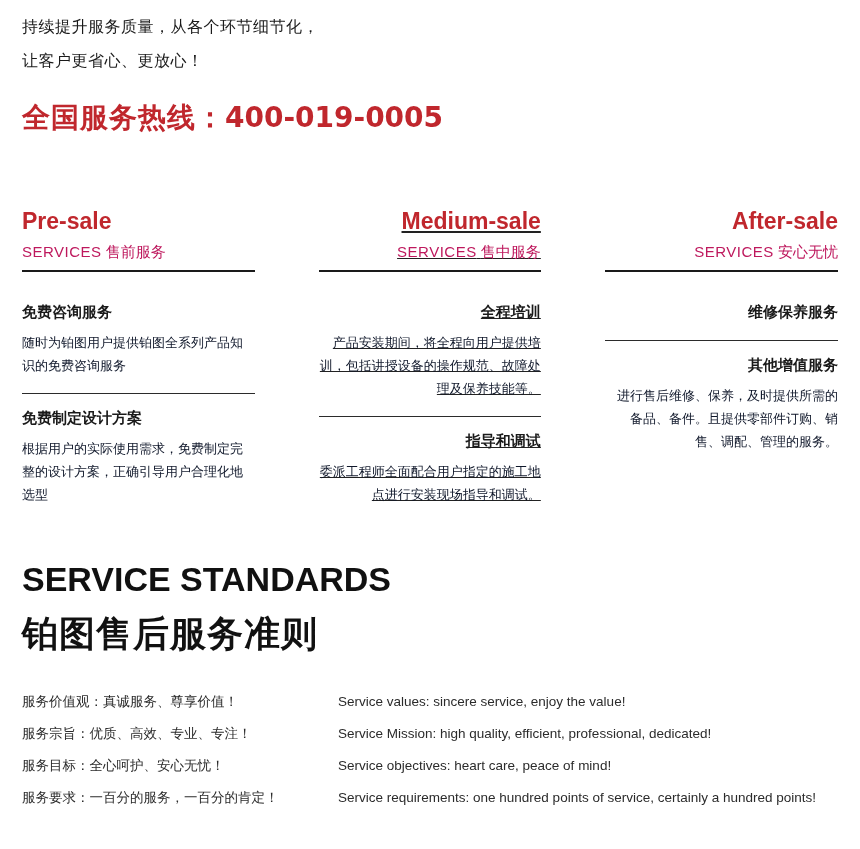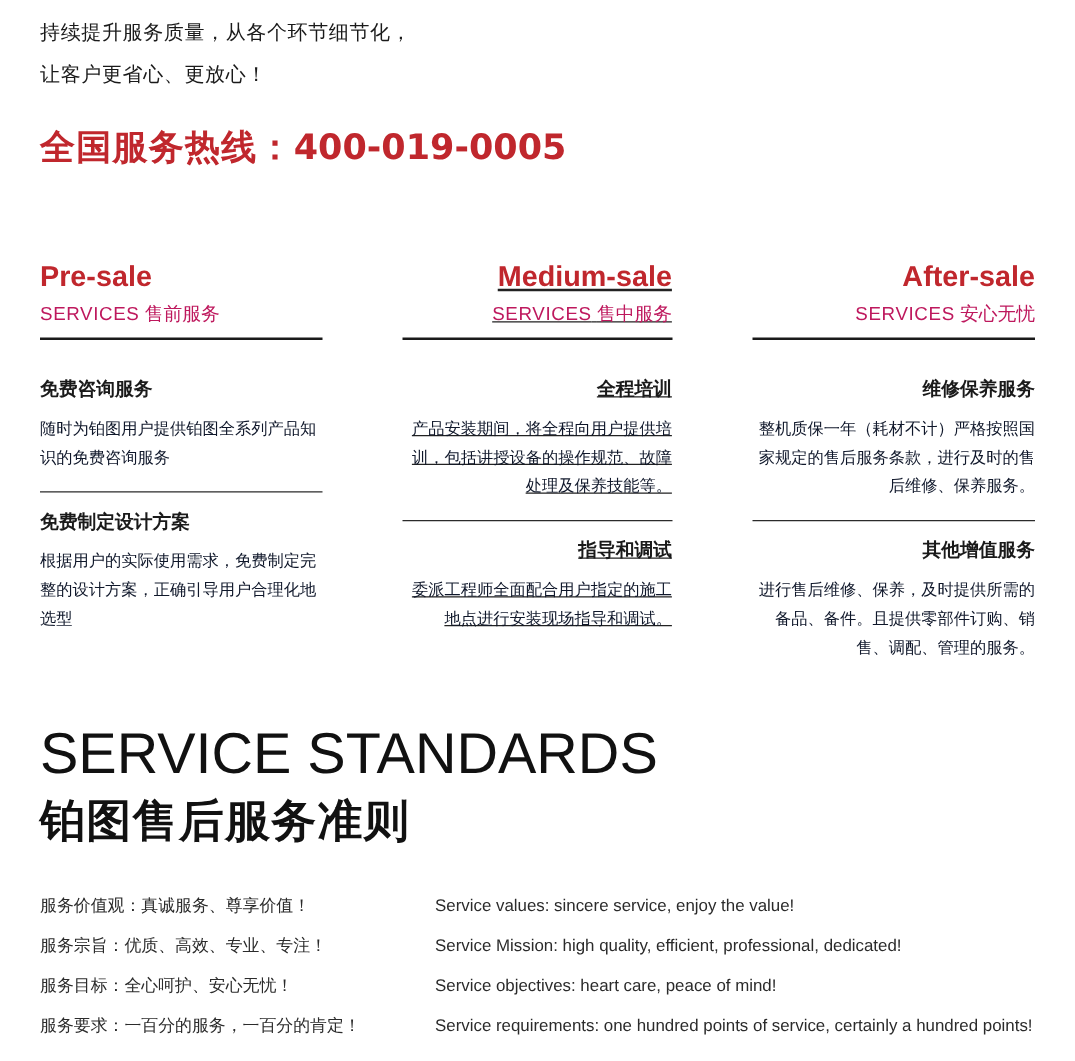--- a/index.html
+++ b/index.html
@@ -12,21 +12,21 @@
     background: #ffffff;
     font-family: "Liberation Sans", sans-serif;
     color: #222222;
     overflow: hidden;
   }
   .page {
     position: relative;
     width: 860px;
     height: 697px;
     box-sizing: border-box;
-    padding: 0 32px;
+    padding: 0 22px;
   }
 
   
   .header {
     padding-top: 10px;
   }
   .header-line {
     font-size: 16px;
     line-height: 34px;
     color: #1a1a1a;
@@ -103,22 +103,22 @@
     height: 1px;
     background: #2b2b2b;
   }
   .block-spaced { margin-top: 12px; }
 
   
   .standards {
     margin-top: 46px;
   }
   .std-en {
-    font-size: 46px;
-    font-weight: normal;
+    font-size: 34px;
+    font-weight: bold;
     letter-spacing: 0px;
     color: #111111;
     line-height: 54px;
   }
   .std-cn {
     margin-top: 4px;
     font-size: 36px;
     font-weight: bold;
     color: #111111;
     line-height: 48px;
@@ -201,21 +201,20 @@
     <div class="col col-right">
       <div class="col-title">After-sale</div>
       <div class="col-sub">
         <span class="en">SERVICES</span>
         <span>安心无忧</span>
       </div>
       <div class="rule"></div>
 
       <div class="block">
         <div class="block-h">维修保养服务</div>
-        <div class="block-p">整机质保一年（耗材不计）严格按照国家规定的售后服务条款，进行及时的售后维修、保养服务。</div>
       </div>
 
       <div class="divider"></div>
 
       <div class="block block-spaced">
         <div class="block-h">其他增值服务</div>
         <div class="block-p">进行售后维修、保养，及时提供所需的备品、备件。且提供零部件订购、销售、调配、管理的服务。</div>
       </div>
     </div>
 

